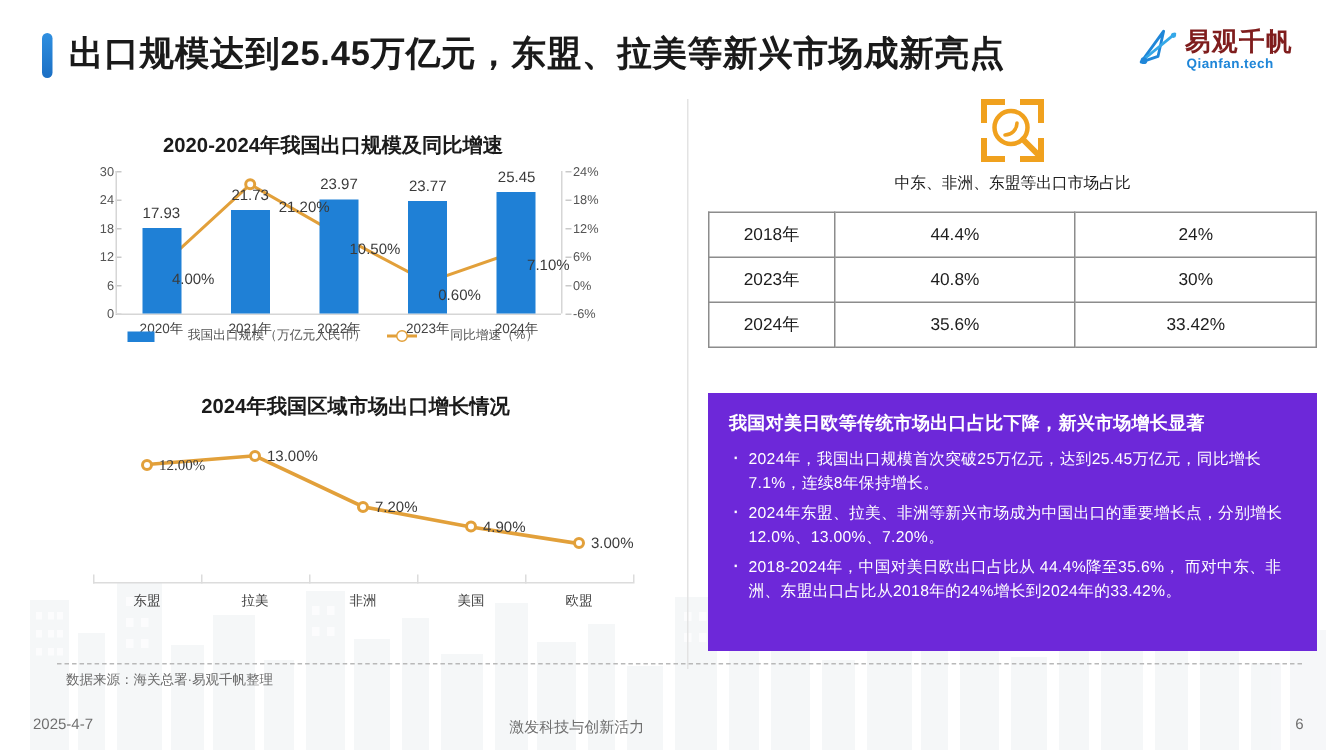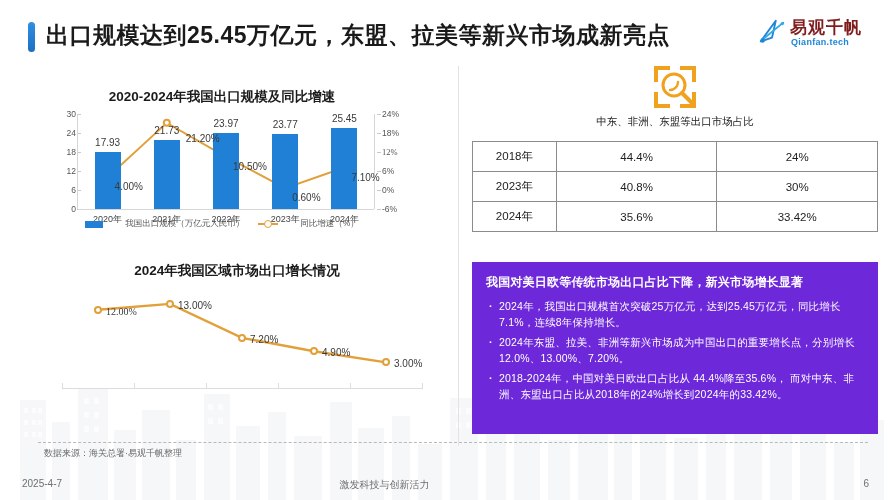--- a/index.html
+++ b/index.html
@@ -241,21 +241,21 @@
         <div class="tick" style="top: 76px;">6</div>
         <div class="tick" style="top: 57px;">12</div>
         <div class="tick" style="top: 38px;">18</div>
         <div class="tick" style="top: 19px;">24</div>
         <div class="tick" style="top: 0px;">30</div>
       </div>
     <div class="c1-axis-r" id="c1-ticks-r">
         <div class="tick" style="top: 95px;">-6%</div>
         <div class="tick" style="top: 76px;">0%</div>
         <div class="tick" style="top: 57px;">6%</div>
-        <div class="tick" style="top: 38px; font-family: Liberation Serif, serif;">12%</div>
+        <div class="tick" style="top: 38px;">12%</div>
         <div class="tick" style="top: 19px;">18%</div>
         <div class="tick" style="top: 0px;">24%</div>
       </div>
     <div class="vline" style="left:55px"></div>
     <div class="vline" style="left:352px"></div>
     <div class="c1-base"></div>
     <div class="c1-grid" id="c1-bars">
       <svg id="c1-line" style="position:absolute;left:0;top:0;width:296px;height:95px;overflow:visible" viewBox="0 0 296 95" preserveAspectRatio="none">
           <polyline points="29.6,63.333333333333336 88.80000000000001,8.866666666666674 148,42.74999999999999 207.20000000000002,74.1 266.40000000000003,53.516666666666666" fill="none" stroke="#e2a03a" stroke-width="2"></polyline>
           <circle cx="29.6" cy="63.333333333333336" r="3" fill="#fff" stroke="#e2a03a" stroke-width="2"></circle>
@@ -312,20 +312,27 @@
         <div class="dotlabel" style="left: 84px; top: 30.7143px; font-family: Liberation Serif, serif;">12.00%</div>
         <div class="dot" style="left: 148px; top: 23.8571px; border-color: rgb(226, 160, 58);"></div>
         <div class="dotlabel" style="left: 156px; top: 24.8571px;">13.00%</div>
         <div class="dot" style="left: 220px; top: 57.8286px; border-color: rgb(226, 160, 58);"></div>
         <div class="dotlabel" style="left: 228px; top: 58.8286px;">7.20%</div>
         <div class="dot" style="left: 292px; top: 71.3px; border-color: rgb(226, 160, 58);"></div>
         <div class="dotlabel" style="left: 300px; top: 72.3px;">4.90%</div>
         <div class="dot" style="left: 364px; top: 82.4286px; border-color: rgb(226, 160, 58);"></div>
         <div class="dotlabel" style="left: 372px; top: 83.4286px;">3.00%</div>
       </div>
+    <div class="c2-xlabels" id="c2-xlabels">
+        <div class="xlab" style="left: 76px;">东盟</div>
+        <div class="xlab" style="left: 148px;">拉美</div>
+        <div class="xlab" style="left: 220px;">非洲</div>
+        <div class="xlab" style="left: 292px;">美国</div>
+        <div class="xlab" style="left: 364px;">欧盟</div>
+      </div>
   <div class="c2-tickmark" style="left: 40px;"></div>
       <div class="c2-tickmark" style="left: 112px;"></div>
       <div class="c2-tickmark" style="left: 184px;"></div>
       <div class="c2-tickmark" style="left: 256px;"></div>
       <div class="c2-tickmark" style="left: 328px;"></div>
       <div class="c2-tickmark" style="left: 400px;"></div>
     </div>
 </div>
 
 <div class="icons-row">

